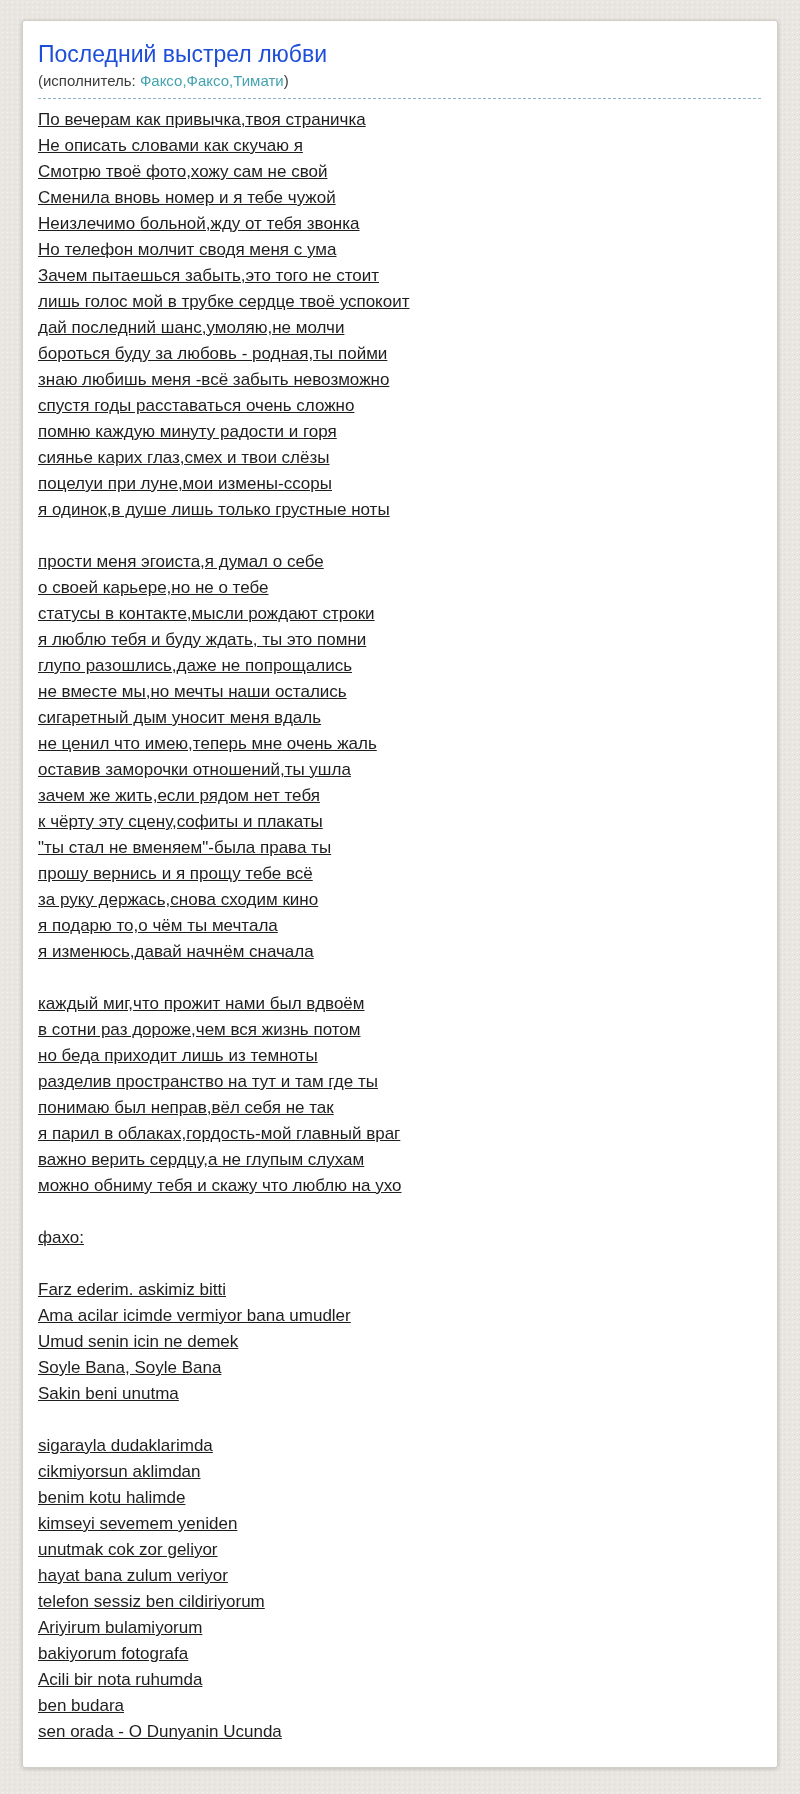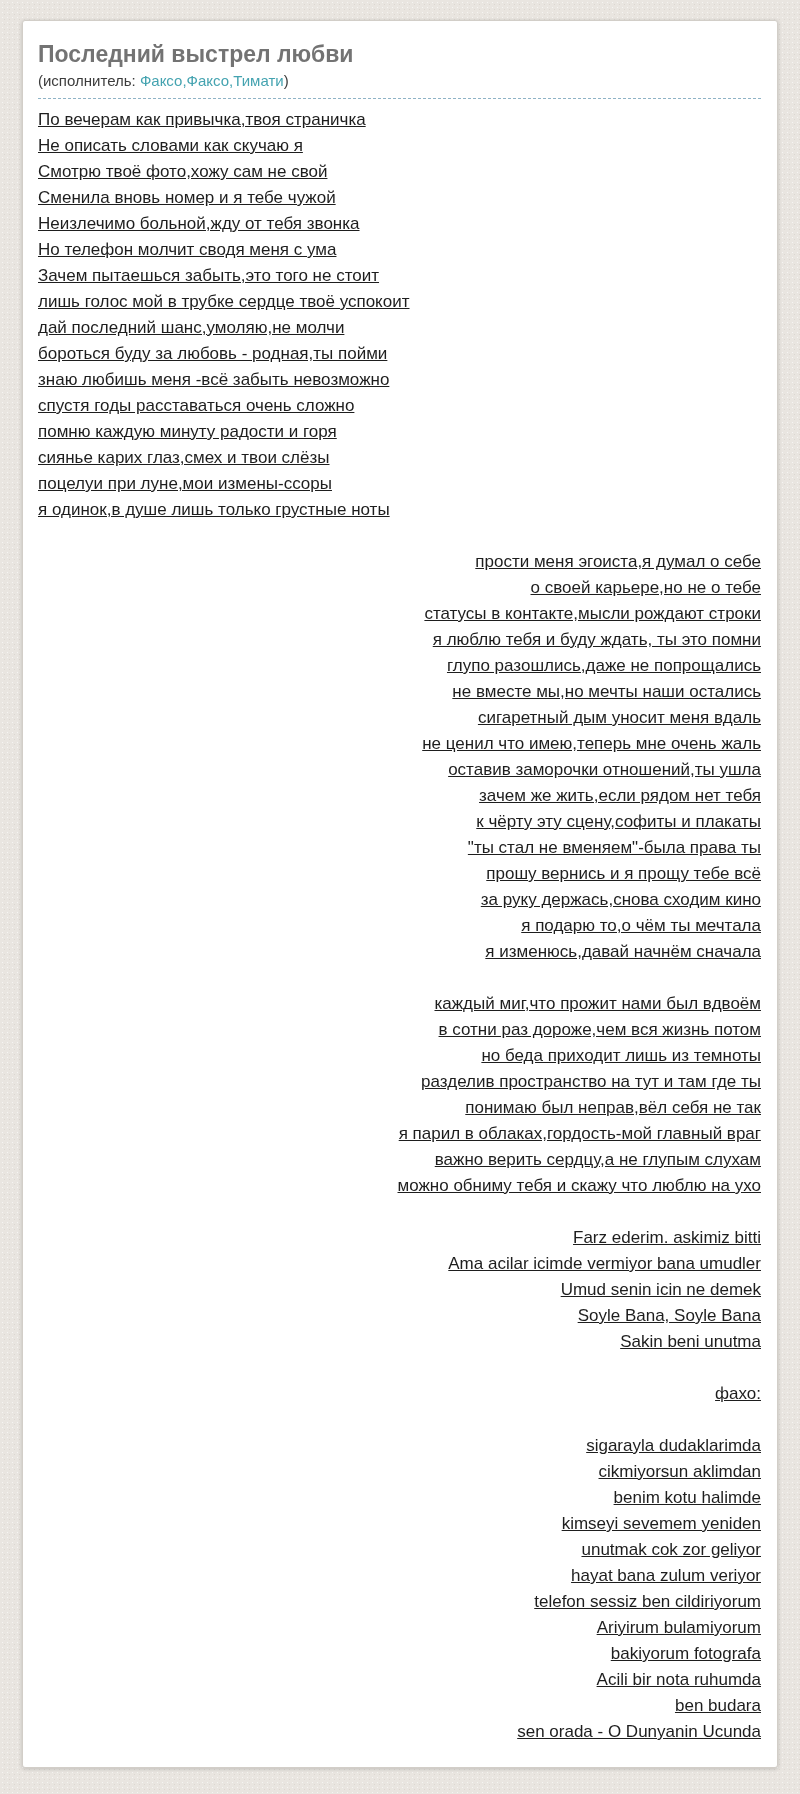--- a/index.html
+++ b/index.html
@@ -24,22 +24,22 @@
     border: 1px solid #d2cec8;
     border-radius: 3px;
     box-shadow: 0 1px 4px rgba(0,0,0,0.18);
     padding: 19px 16px 22px 15px;
     box-sizing: border-box;
   }
   .song-title {
     margin: 0;
     font-size: 23px;
     line-height: 28px;
-    font-weight: bold;
-    color: #737373;
+    font-weight: normal;
+    color: #1d4ed8;
   }
   .performer-line {
     margin-top: 3px;
     padding-bottom: 8px;
     font-size: 15px;
     line-height: 19px;
     color: #3c3c3c;
     border-bottom: 1px dashed #8fb3c6;
   }
   .artist-link {
@@ -55,39 +55,38 @@
     font-size: 17px;
     line-height: 26px;
     color: #1e1e1e;
   }
   .stanza {
     margin: 0;
     text-decoration: underline;
   }
   .stanza + .stanza {
     margin-top: 26px;
-    text-align: right;
   }
 </style>
 </head>
 <body>
 
 <div class="page">
   <div class="card">
 
     <h1 class="song-title">Последний выстрел любви</h1>
 
     <div class="performer-line">
       <span>(исполнитель:</span>
       <a class="artist-link">Факсо</a><span class="artist-sep">,</span><a class="artist-link">Факсо</a><span class="artist-sep">,</span><a class="artist-link">Тимати</a><span>)</span>
     </div>
 
     <div class="lyrics" id="lyrics">
         <p class="stanza">По вечерам как привычка,твоя страничка<br>Не описать словами как скучаю я<br>Смотрю твоё фото,хожу сам не свой<br>Сменила вновь номер и я тебе чужой<br>Неизлечимо больной,жду от тебя звонка<br>Но телефон молчит сводя меня с ума<br>Зачем пытаешься забыть,это того не стоит<br>лишь голос мой в трубке сердце твоё успокоит<br>дай последний шанс,умоляю,не молчи<br>бороться буду за любовь - родная,ты пойми<br>знаю любишь меня -всё забыть невозможно<br>спустя годы расставаться очень сложно<br>помню каждую минуту радости и горя<br>сиянье карих глаз,смех и твои слёзы<br>поцелуи при луне,мои измены-ссоры<br>я одинок,в душе лишь только грустные ноты</p>
         <p class="stanza">прости меня эгоиста,я думал о себе<br>о своей карьере,но не о тебе<br>статусы в контакте,мысли рождают строки<br>я люблю тебя и буду ждать, ты это помни<br>глупо разошлись,даже не попрощались<br>не вместе мы,но мечты наши остались<br>сигаретный дым уносит меня вдаль<br>не ценил что имею,теперь мне очень жаль<br>оставив заморочки отношений,ты ушла<br>зачем же жить,если рядом нет тебя<br>к чёрту эту сцену,софиты и плакаты<br>"ты стал не вменяем"-была права ты<br>прошу вернись и я прощу тебе всё<br>за руку держась,снова сходим кино<br>я подарю то,о чём ты мечтала<br>я изменюсь,давай начнём сначала</p>
         <p class="stanza">каждый миг,что прожит нами был вдвоём<br>в сотни раз дороже,чем вся жизнь потом<br>но беда приходит лишь из темноты<br>разделив пространство на тут и там где ты<br>понимаю был неправ,вёл себя не так<br>я парил в облаках,гордость-мой главный враг<br>важно верить сердцу,а не глупым слухам<br>можно обниму тебя и скажу что люблю на ухо</p>
+        <p class="stanza">фахо:</p>
         <p class="stanza">Farz ederim. askimiz bitti<br>Ama acilar icimde vermiyor bana umudler<br>Umud senin icin ne demek<br>Soyle Bana, Soyle Bana<br>Sakin beni unutma</p>
-        <p class="stanza">фахо:</p>
         <p class="stanza">sigarayla dudaklarimda<br>cikmiyorsun aklimdan<br>benim kotu halimde<br>kimseyi sevemem yeniden<br>unutmak cok zor geliyor<br>hayat bana zulum veriyor<br>telefon sessiz ben cildiriyorum<br>Ariyirum bulamiyorum<br>bakiyorum fotografa<br>Acili bir nota ruhumda<br>ben budara<br>sen orada - O Dunyanin Ucunda</p>
       </div>
 
   </div>
 </div>
 
 </body></html>

